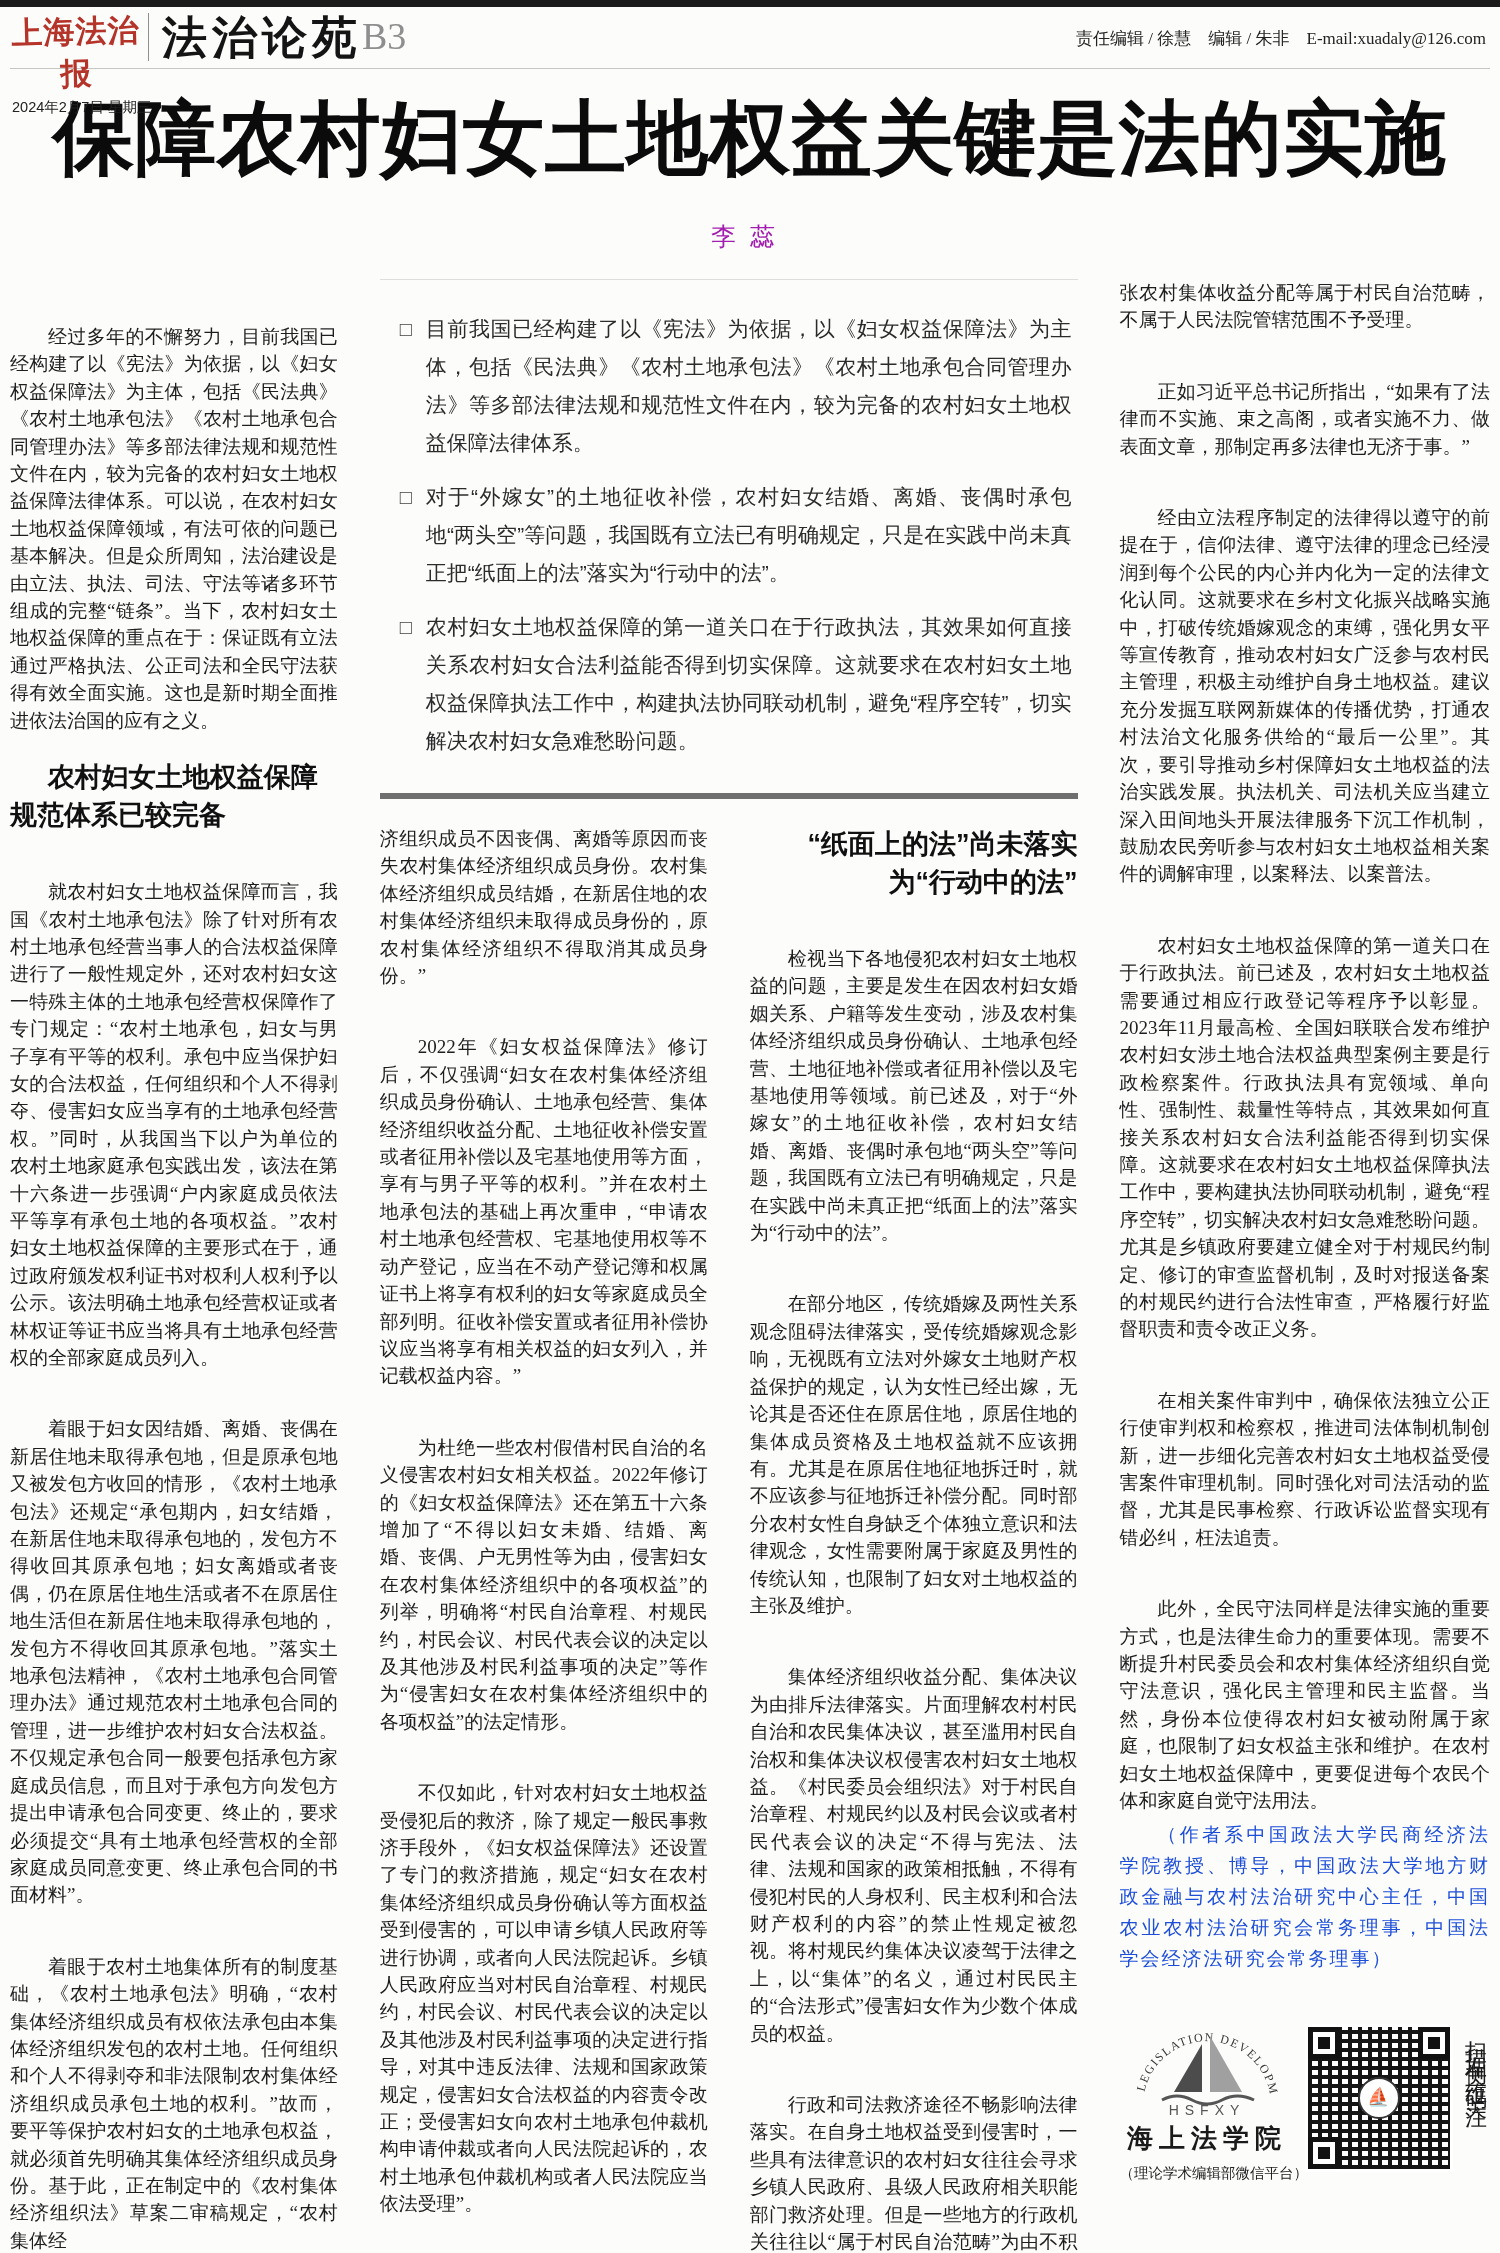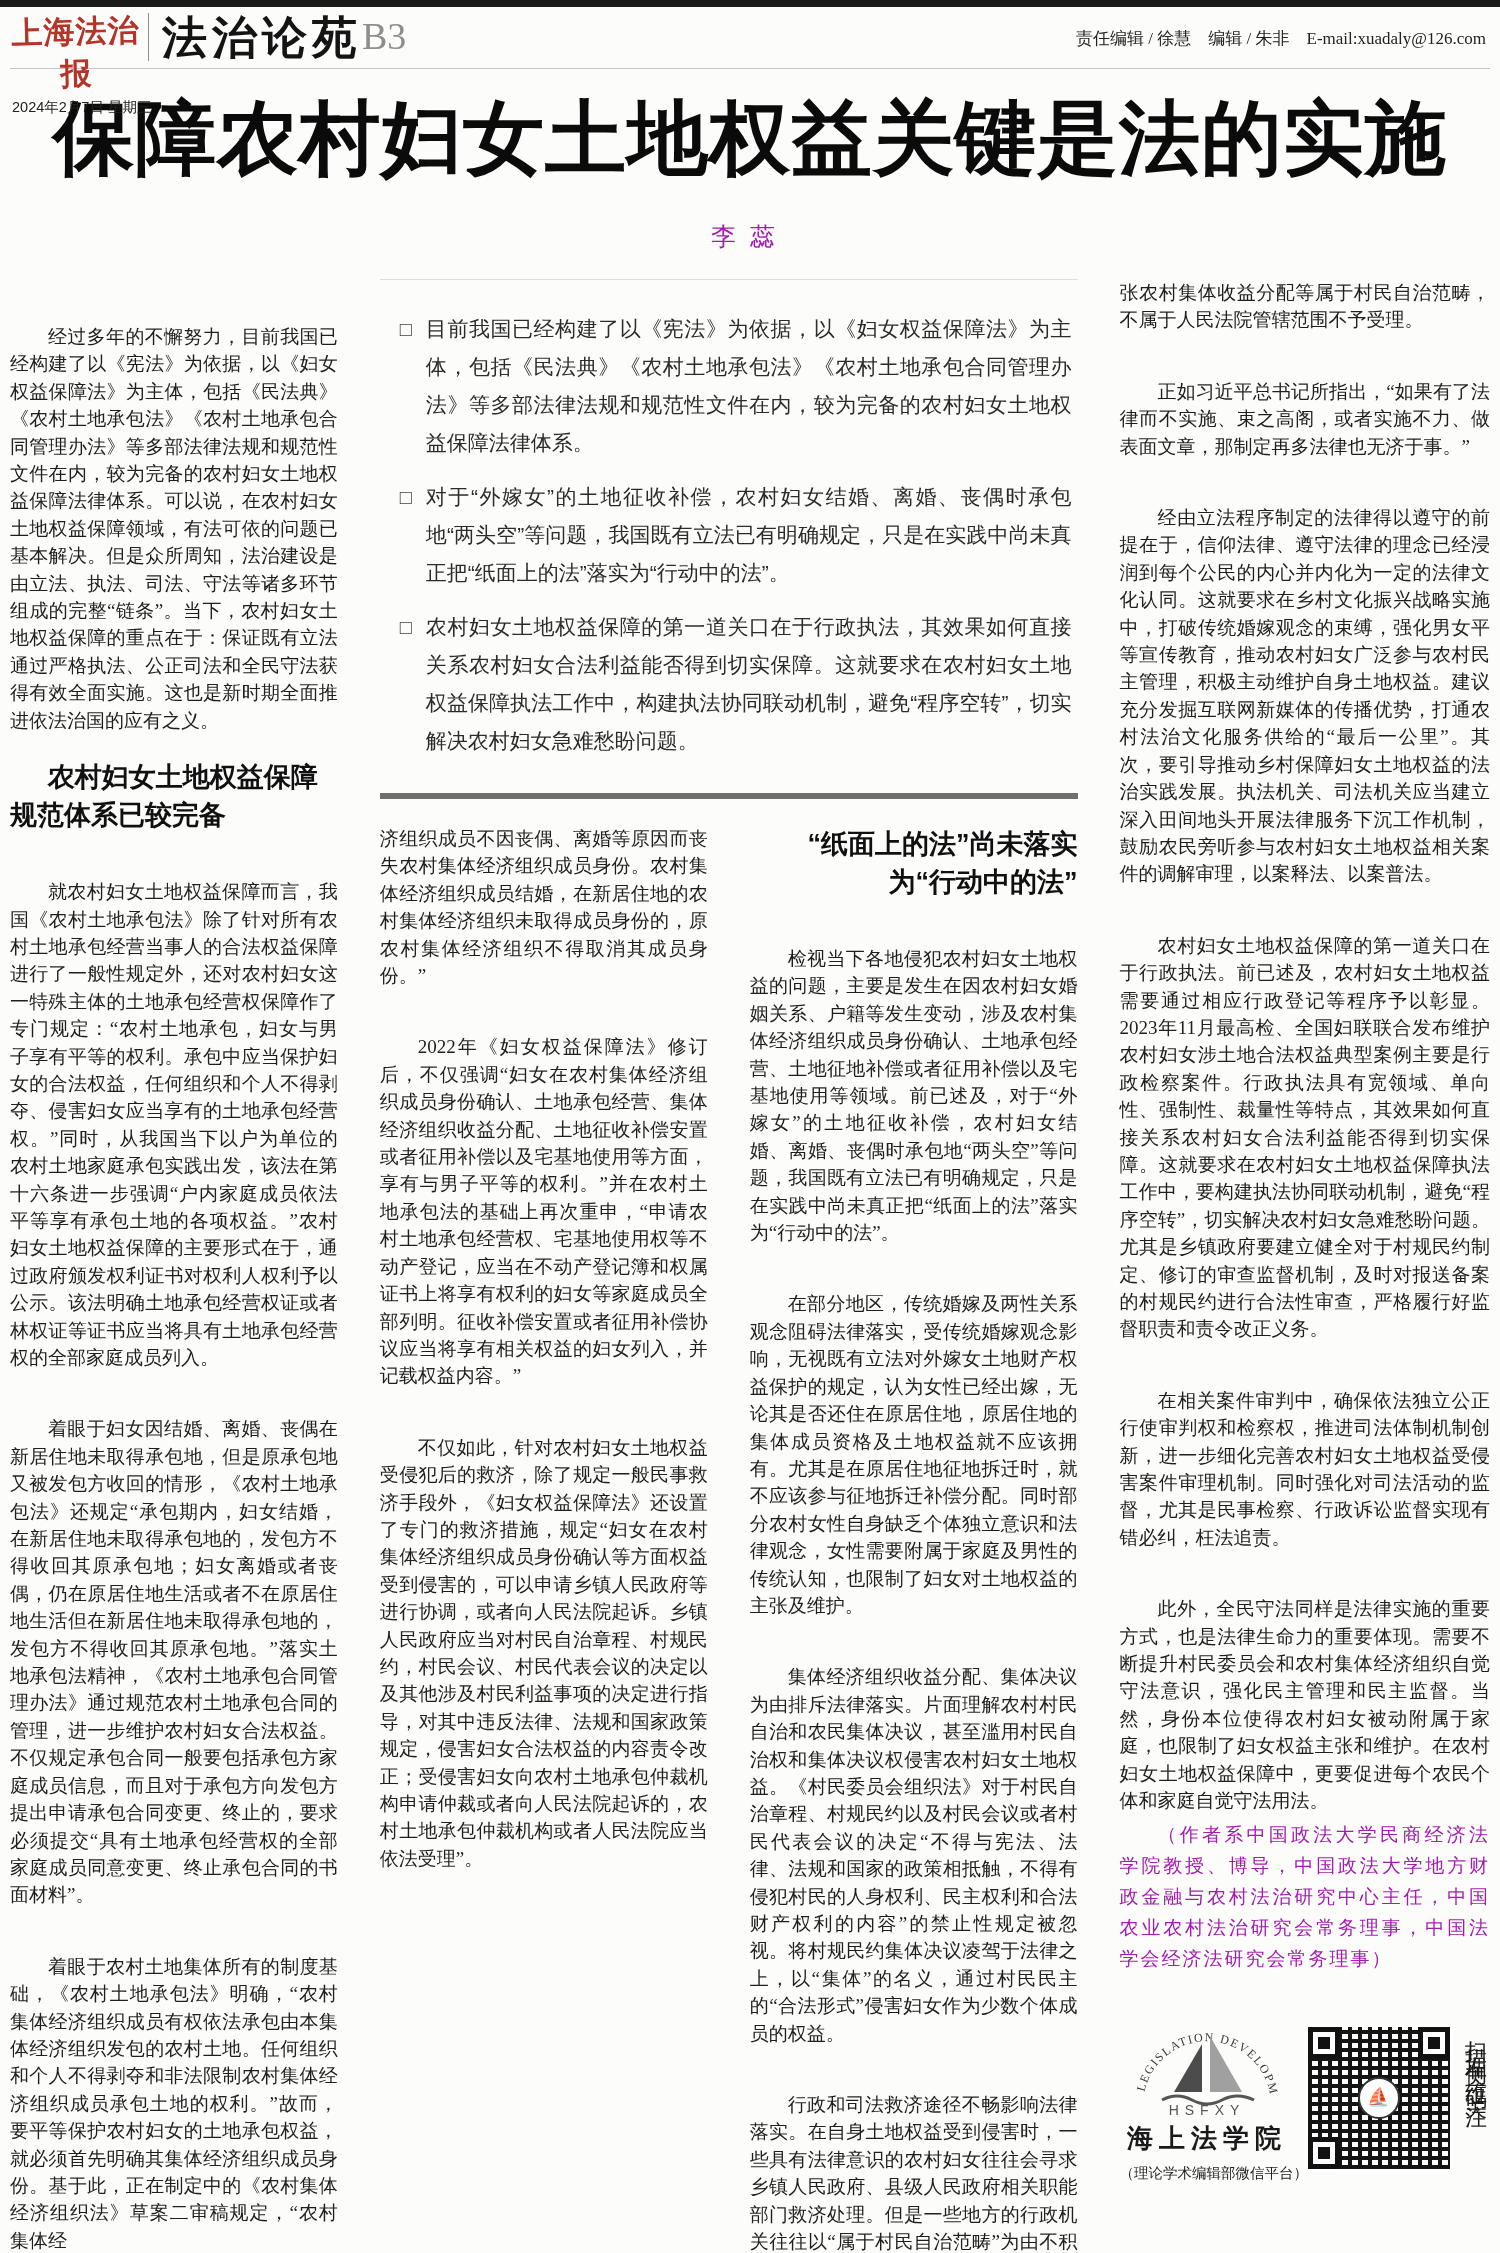--- a/index.html
+++ b/index.html
@@ -47,21 +47,21 @@
   .col-heading.first { margin-top:0;text-align:right; }
   
   .abstract { grid-column:2/4; grid-row:1; border-top:1px solid #dedede;
     border-bottom:6px solid #6f6f6f; padding:30px 6px 20px 20px;
     font-family:"Liberation Sans","DejaVu Sans",sans-serif; }
   .bullet { display:flex; align-items:flex-start; margin-bottom:16px; }
   .bullet .sq { flex:0 0 26px; font-size:20px; color:#444; line-height:38px; }
   .bullet .btxt { font-size:21px; line-height:38px; color:#2b2b2b; text-align:justify; }
   
   .bio { margin-top:4px; text-indent:2em; font-size:19px; line-height:31px;
-    letter-spacing:2px; color:#a21caf; font-family:"Liberation Serif",serif; }
+    letter-spacing:2px; color:#1d4ed8; font-family:"Liberation Serif",serif; }
   
   .footer { margin-top:34px; display:flex; align-items:center; gap:10px; }
   .logo-block { width:175px; text-align:center; }
   .logo-name { font-family:"Liberation Sans",sans-serif; font-weight:900; font-size:26px;
     letter-spacing:6px; color:#1a1a1a; margin-top:2px; white-space:nowrap; }
   .logo-sub { font-size:14.5px; color:#222; margin-top:8px; white-space:nowrap; }
   .qr { position:relative; width:148px; height:148px; background:#fff; flex:0 0 148px; }
   .qr .noise { position:absolute; inset:3px;
     background-image:
       repeating-linear-gradient(0deg,#141414 0 4px,transparent 4px 9px),
@@ -117,20 +117,21 @@
       </div>
       <div class="bullet">
         <span class="sq">□</span>
         <span class="btxt">农村妇女土地权益保障的第一道关口在于行政执法，其效果如何直接关系农村妇女合法利益能否得到切实保障。这就要求在农村妇女土地权益保障执法工作中，构建执法协同联动机制，避免“程序空转”，切实解决农村妇女急难愁盼问题。</span>
       </div>
     </div>
 
     <div class="col" id="c2">
       <div class="cont">济组织成员不因丧偶、离婚等原因而丧失农村集体经济组织成员身份。农村集体经济组织成员结婚，在新居住地的农村集体经济组织未取得成员身份的，原农村集体经济组织不得取消其成员身份。”</div>
       <div class="p">2022年《妇女权益保障法》修订后，不仅强调“妇女在农村集体经济组织成员身份确认、土地承包经营、集体经济组织收益分配、土地征收补偿安置或者征用补偿以及宅基地使用等方面，享有与男子平等的权利。”并在农村土地承包法的基础上再次重申，“申请农村土地承包经营权、宅基地使用权等不动产登记，应当在不动产登记簿和权属证书上将享有权利的妇女等家庭成员全部列明。征收补偿安置或者征用补偿协议应当将享有相关权益的妇女列入，并记载权益内容。”</div>
+      <div class="p">为杜绝一些农村假借村民自治的名义侵害农村妇女相关权益。2022年修订的《妇女权益保障法》还在第五十六条增加了“不得以妇女未婚、结婚、离婚、丧偶、户无男性等为由，侵害妇女在农村集体经济组织中的各项权益”的列举，明确将“村民自治章程、村规民约，村民会议、村民代表会议的决定以及其他涉及村民利益事项的决定”等作为“侵害妇女在农村集体经济组织中的各项权益”的法定情形。</div>
       <div class="p">不仅如此，针对农村妇女土地权益受侵犯后的救济，除了规定一般民事救济手段外，《妇女权益保障法》还设置了专门的救济措施，规定“妇女在农村集体经济组织成员身份确认等方面权益受到侵害的，可以申请乡镇人民政府等进行协调，或者向人民法院起诉。乡镇人民政府应当对村民自治章程、村规民约，村民会议、村民代表会议的决定以及其他涉及村民利益事项的决定进行指导，对其中违反法律、法规和国家政策规定，侵害妇女合法权益的内容责令改正；受侵害妇女向农村土地承包仲裁机构申请仲裁或者向人民法院起诉的，农村土地承包仲裁机构或者人民法院应当依法受理”。</div>
     </div>
 
     <div class="col" id="c3">
       <div class="col-heading first">“纸面上的法”尚未落实为“行动中的法”</div>
       <div class="p">检视当下各地侵犯农村妇女土地权益的问题，主要是发生在因农村妇女婚姻关系、户籍等发生变动，涉及农村集体经济组织成员身份确认、土地承包经营、土地征地补偿或者征用补偿以及宅基地使用等领域。前已述及，对于“外嫁女”的土地征收补偿，农村妇女结婚、离婚、丧偶时承包地“两头空”等问题，我国既有立法已有明确规定，只是在实践中尚未真正把“纸面上的法”落实为“行动中的法”。</div>
       <div class="p">在部分地区，传统婚嫁及两性关系观念阻碍法律落实，受传统婚嫁观念影响，无视既有立法对外嫁女土地财产权益保护的规定，认为女性已经出嫁，无论其是否还住在原居住地，原居住地的集体成员资格及土地权益就不应该拥有。尤其是在原居住地征地拆迁时，就不应该参与征地拆迁补偿分配。同时部分农村女性自身缺乏个体独立意识和法律观念，女性需要附属于家庭及男性的传统认知，也限制了妇女对土地权益的主张及维护。</div>
       <div class="p">集体经济组织收益分配、集体决议为由排斥法律落实。片面理解农村村民自治和农民集体决议，甚至滥用村民自治权和集体决议权侵害农村妇女土地权益。《村民委员会组织法》对于村民自治章程、村规民约以及村民会议或者村民代表会议的决定“不得与宪法、法律、法规和国家的政策相抵触，不得有侵犯村民的人身权利、民主权利和合法财产权利的内容”的禁止性规定被忽视。将村规民约集体决议凌驾于法律之上，以“集体”的名义，通过村民民主的“合法形式”侵害妇女作为少数个体成员的权益。</div>
       <div class="p">行政和司法救济途径不畅影响法律落实。在自身土地权益受到侵害时，一些具有法律意识的农村妇女往往会寻求乡镇人民政府、县级人民政府相关职能部门救济处理。但是一些地方的行政机关往往以“属于村民自治范畴”为由不积极干预。在司法救济方面，也通常面临立案难、执行难等问题，一些法院主</div>
     </div>

